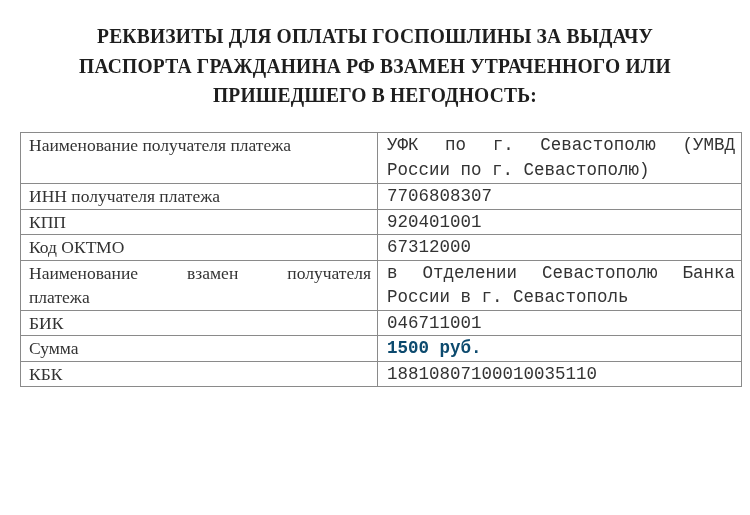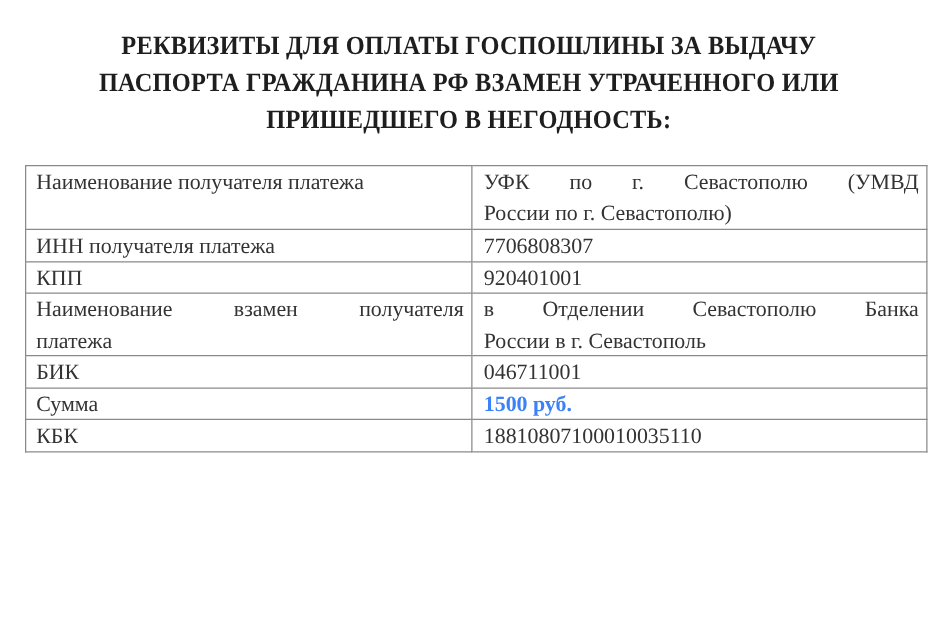--- a/index.html
+++ b/index.html
@@ -49,22 +49,22 @@
     table.req col.c2 { width: 364px; }
     table.req td {
       border: 1px solid #8a8a8a;
       padding: 0 6px 0 8px;
       vertical-align: top;
       line-height: 24.5px;
       text-align: justify;
       text-align-last: left;
       margin-top: 32px;
     }
-    table.req td.val { padding-left: 9px; }
-    .bold { font-weight: bold; color: #3b82f6; }
+    table.req td.val { padding-left: 9px; font-family: Liberation Mono, monospace; }
+    .bold { font-weight: bold; color: #0c4a6e; }
     tr.r-recipient td { height: 50px; }
     tr.r-single td { height: 24px; }
     tr.r-bank td { height: 48px; }
     tr.r-purpose td { height: 73px; }
     .just {
       text-align: justify;
       text-align-last: justify;
       display: block;
     }
   </style>
@@ -91,20 +91,24 @@
       </td>
     </tr>
     <tr class="r-single">
       <td>ИНН получателя платежа</td>
       <td class="val">7706808307</td>
     </tr>
     <tr class="r-single">
       <td>КПП</td>
       <td class="val">920401001</td>
     </tr>
+    <tr class="r-single">
+      <td>Код ОКТМО</td>
+      <td class="val">67312000</td>
+    </tr>
     <tr class="r-bank">
       <td>
         <span class="just">Наименование взамен получателя</span>
         <span>платежа</span>
       </td>
       <td class="val">
         <span class="just">в Отделении Севастополю Банка</span>
         <span>России в г. Севастополь</span>
       </td>
     </tr>

